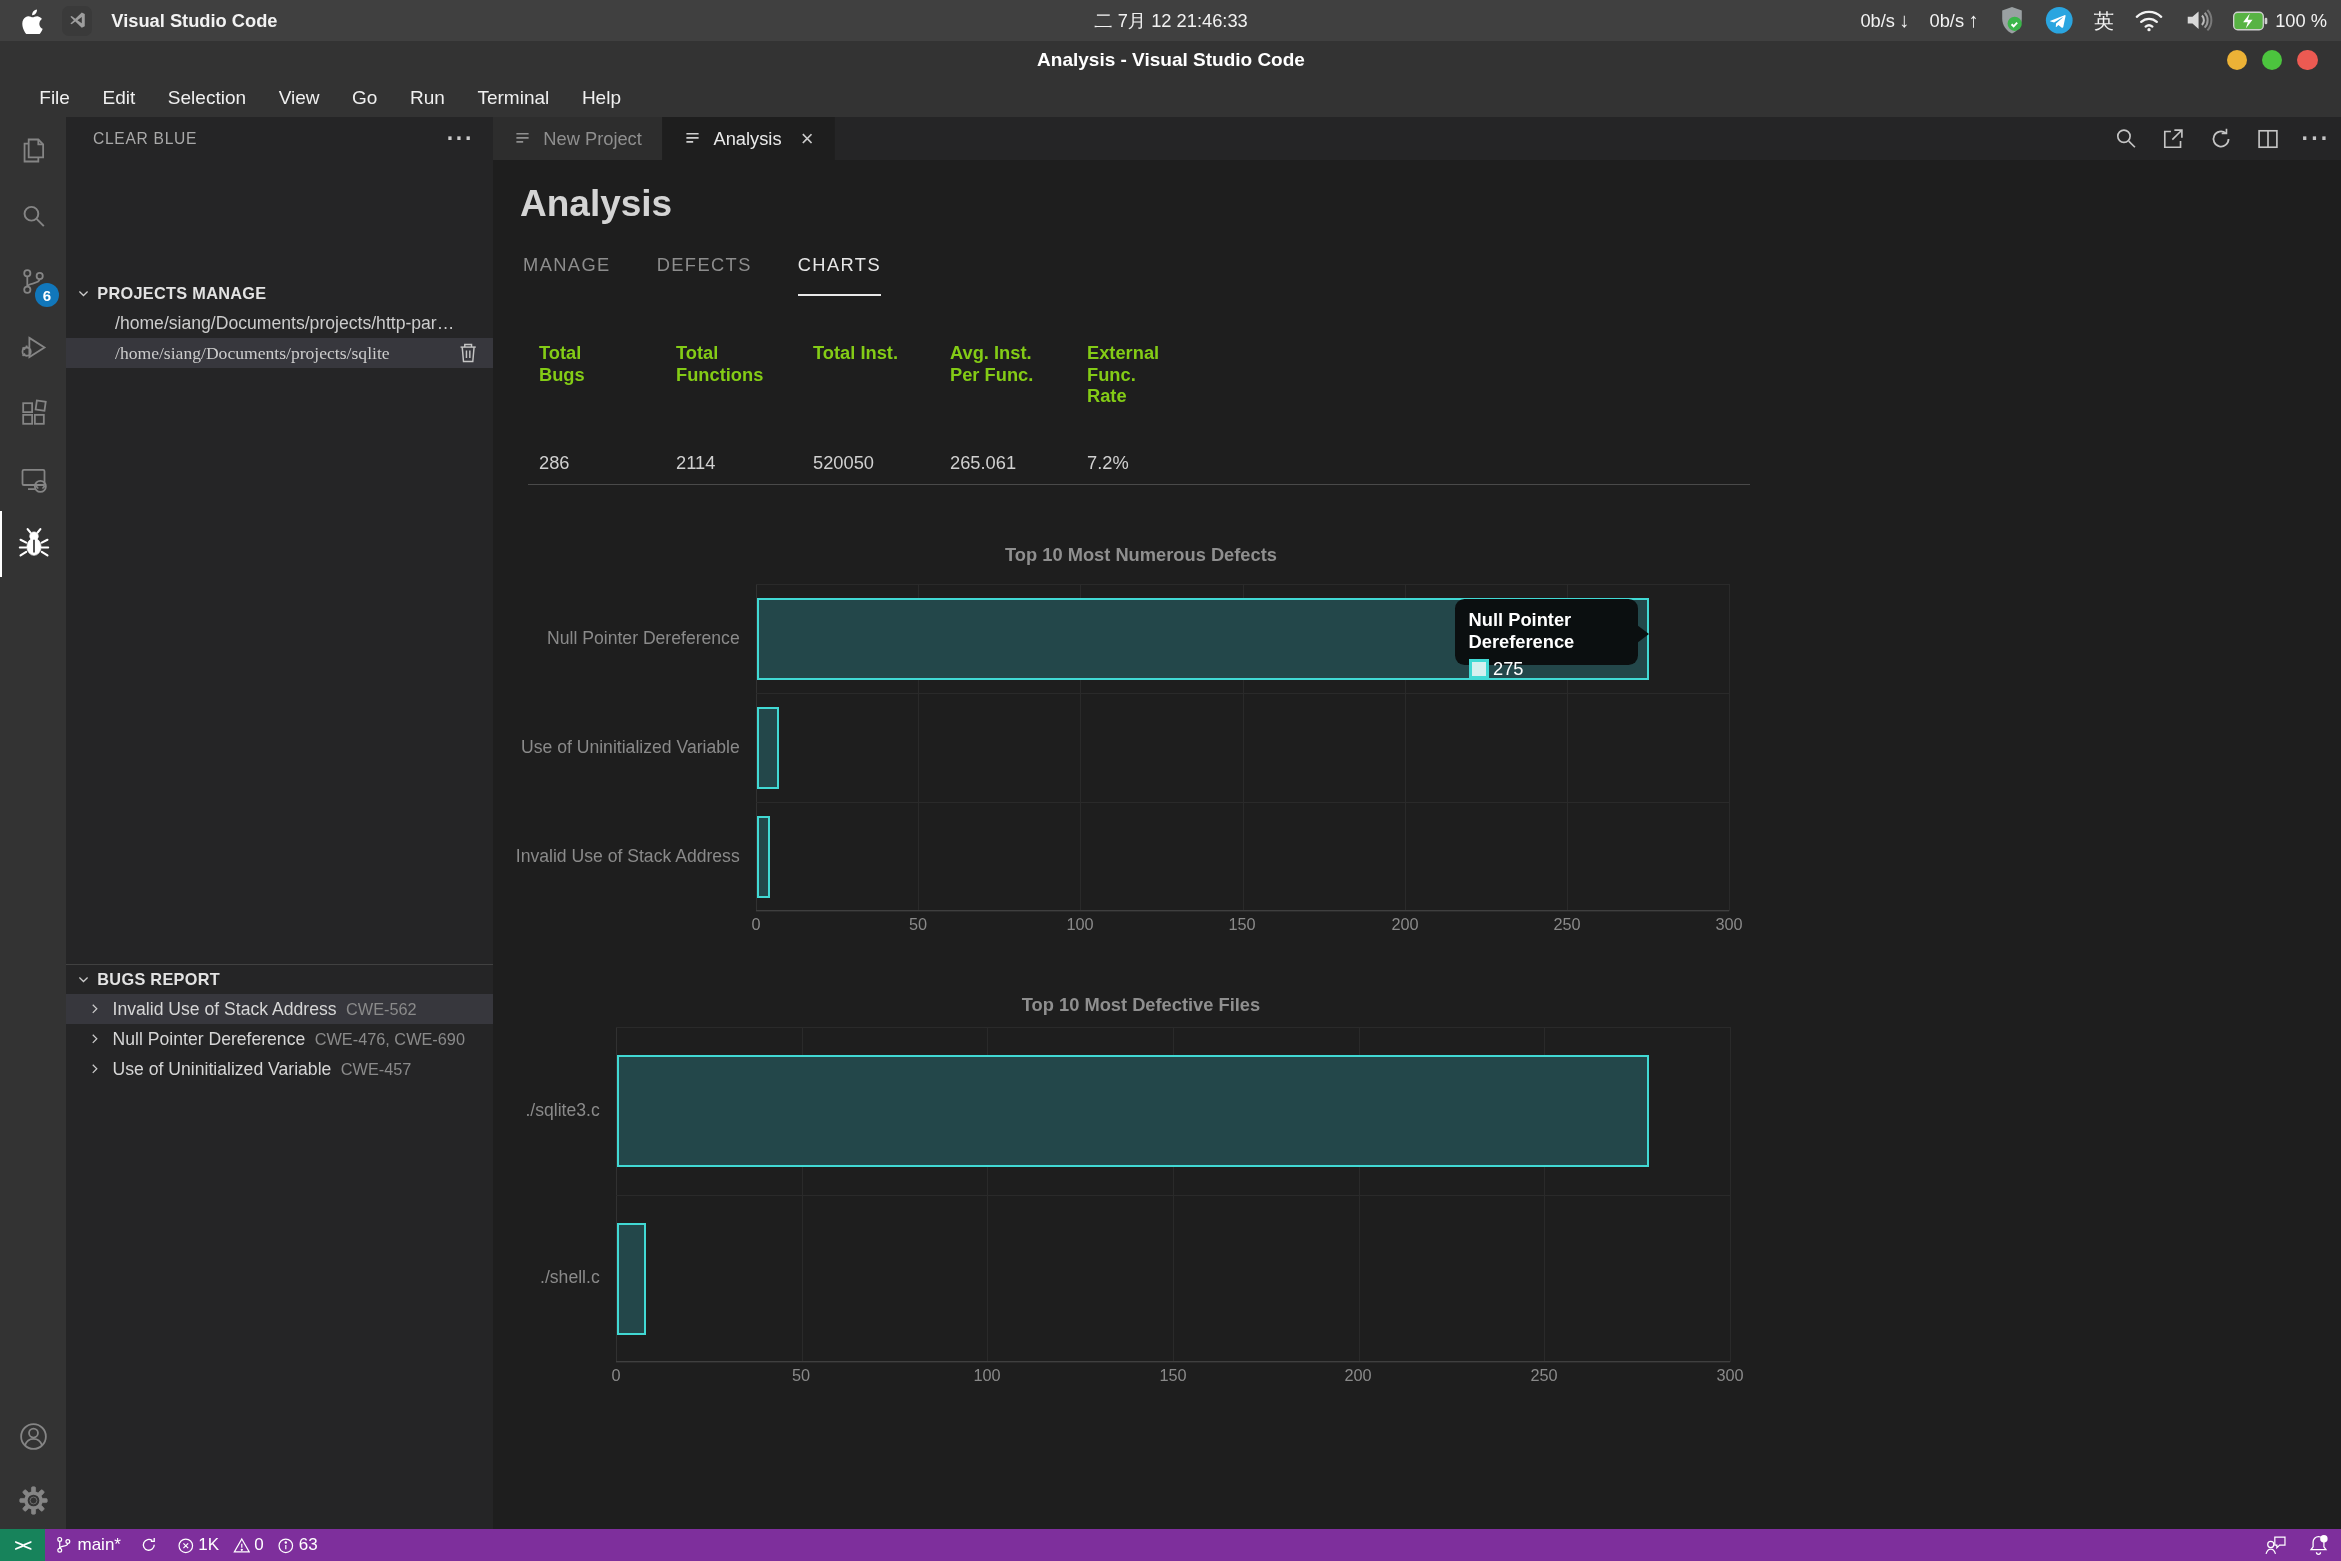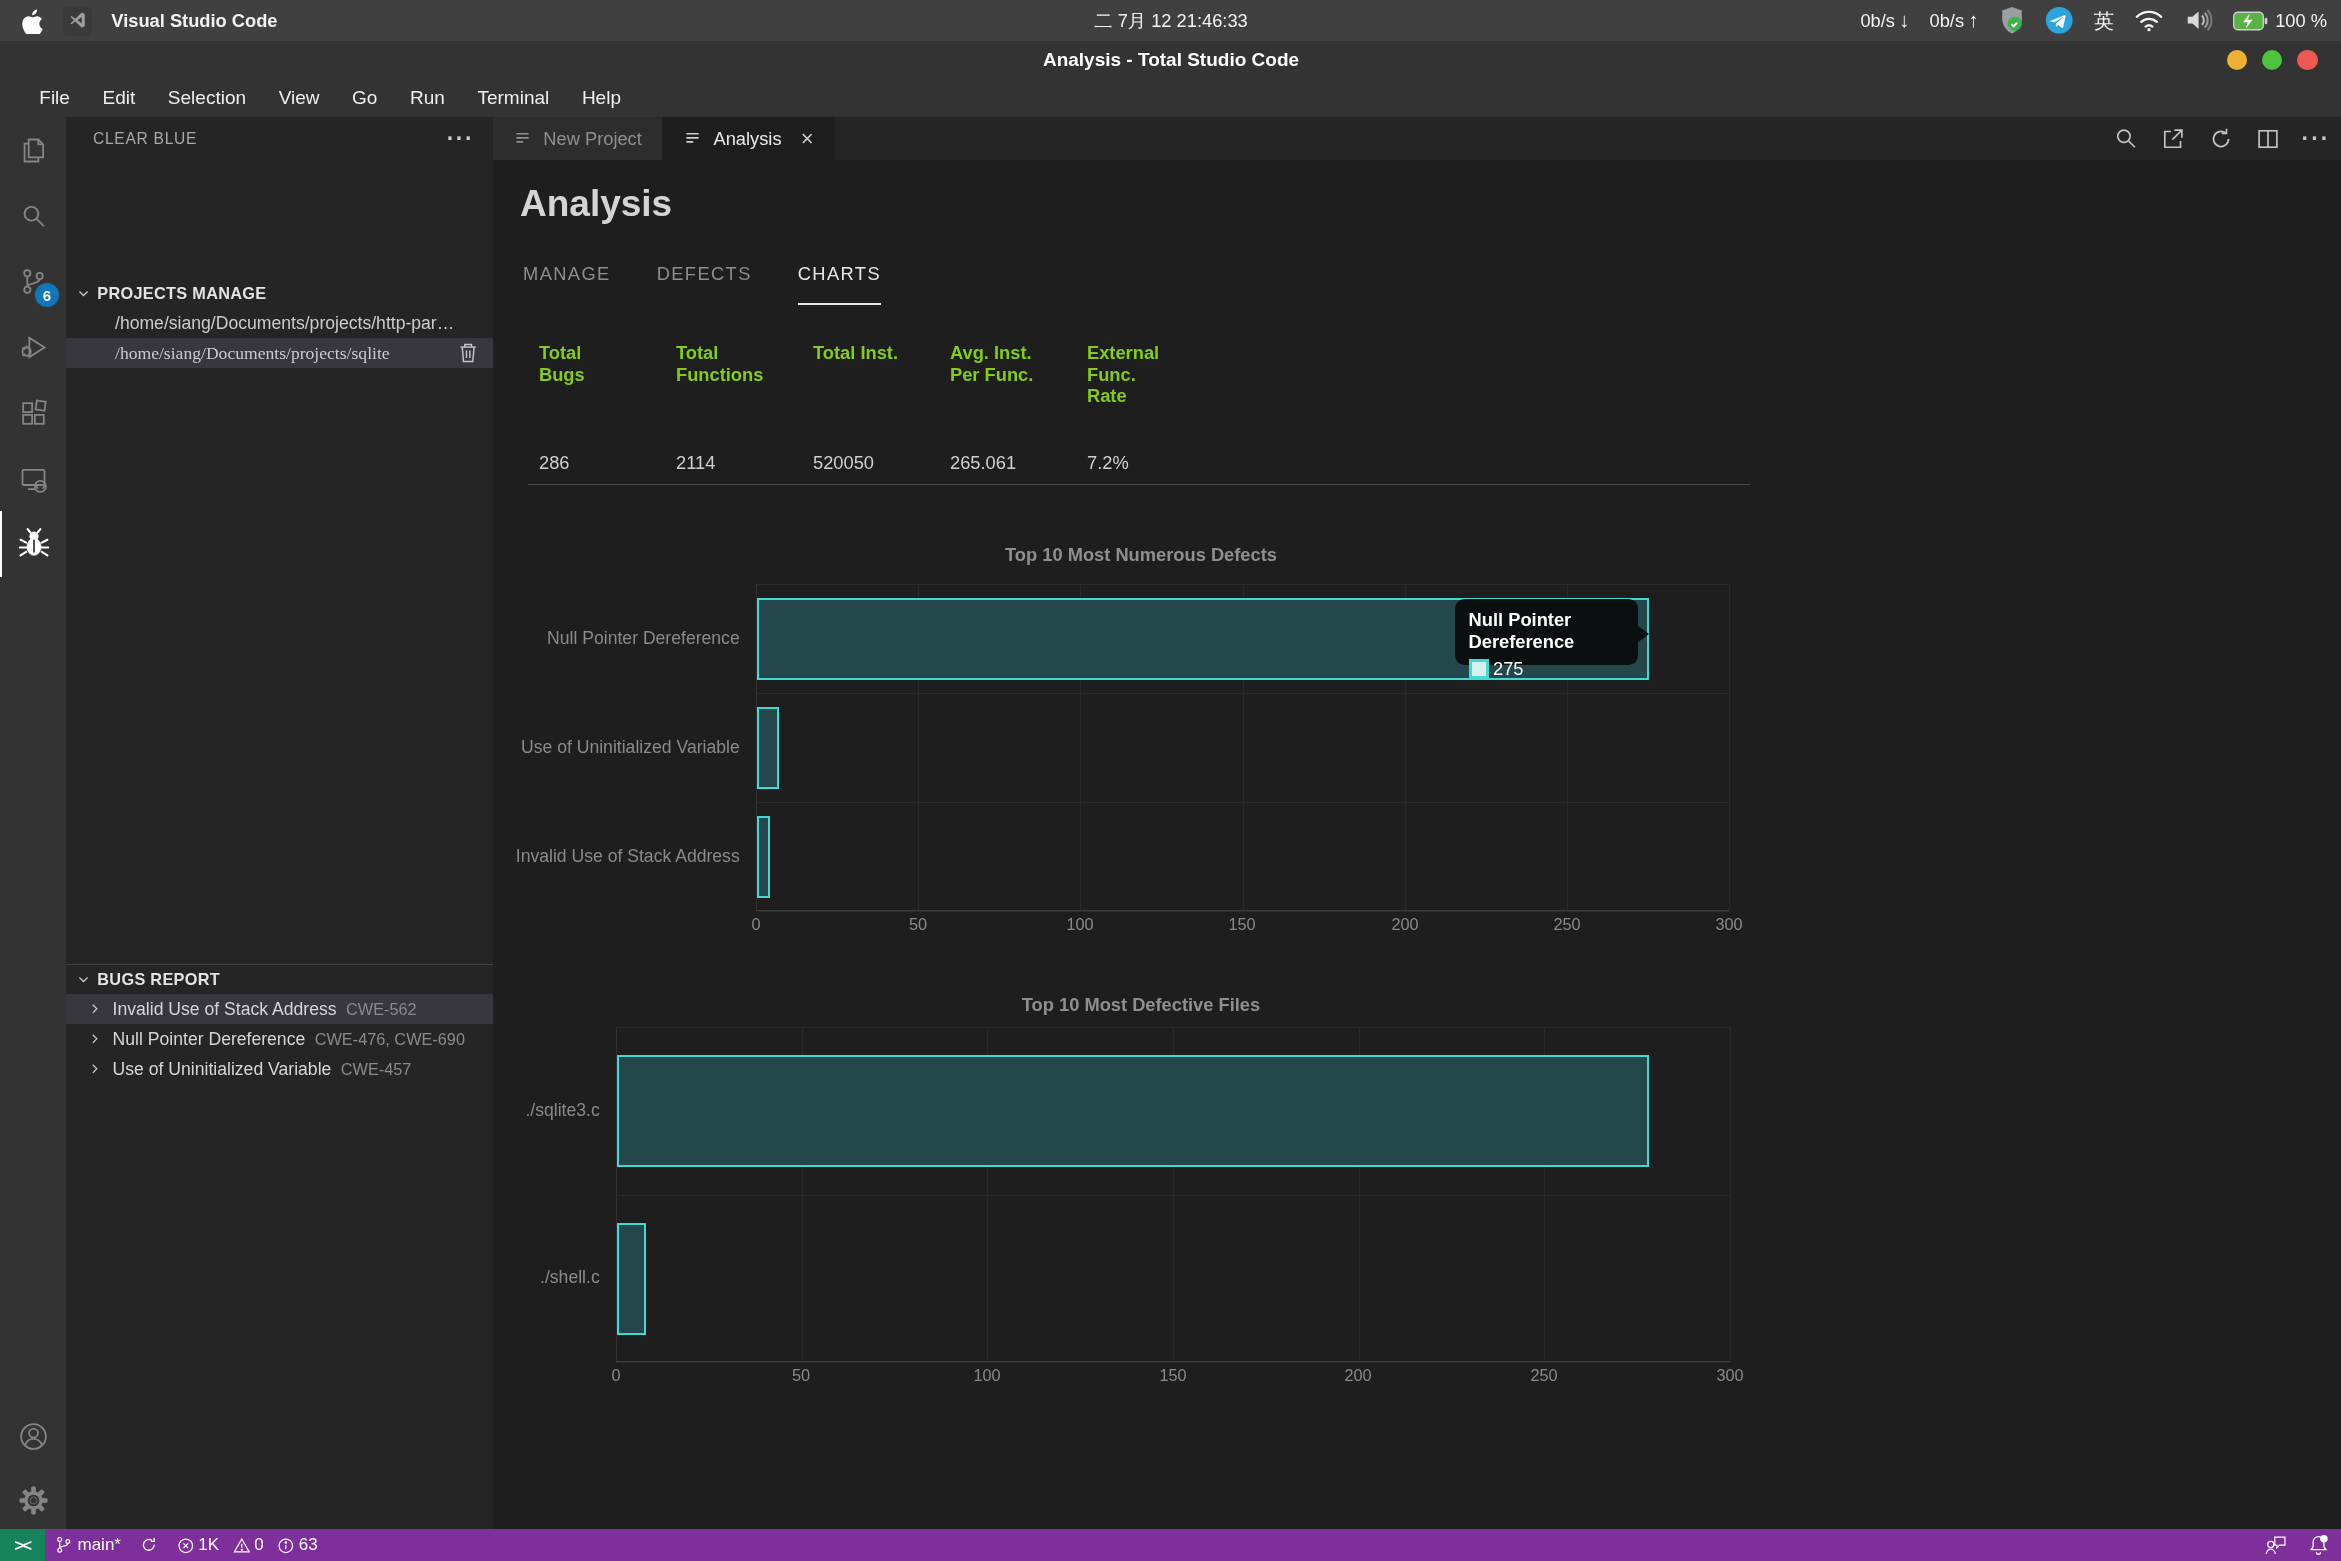--- a/index.html
+++ b/index.html
@@ -64,21 +64,21 @@
   .ed-tab.active { background:#1e1e1e; color:#eaeaea; }
   .ed-tab .close { font-size:22px; margin-left:8.1px; color:#cccccc; }
   #editor-actions { position:absolute; right:11px; top:0; height:43px; display:flex; align-items:center; gap:17.6px; }
   #editor-actions .ea { display:flex; align-items:center; justify-content:center; width:30px; height:30px; }
   #editor-actions .more { color:#c5c5c5; font-size:23px; font-weight:bold; letter-spacing:2px; }
 
   #editor-content { position:absolute; left:493px; top:160px; width:1849px; height:1370px; background:#1e1e1e; overflow:hidden; }
 
   #page-h1 { position:absolute; left:27px; top:23px; font-size:37px; font-weight:bold; color:#d4d4d4; }
 
-  #view-tabs { position:absolute; left:30px; top:103px; display:flex; gap:46px; }
+  #view-tabs { position:absolute; left:30px; top:94px; display:flex; gap:46px; }
   .view-tab { font-size:18.3px; letter-spacing:1.4px; color:#8d8d8d; padding-bottom:17.6px; }
   .view-tab.active { color:#e8e8e8; border-bottom:2px solid #e8e8e8; }
 
   #stats { position:absolute; left:46px; top:182px; display:flex; gap:34px; }
   .stat-col { width:103px; }
   .stat-label { font-size:18.3px; font-weight:bold; color:#84cc16; line-height:1.18; white-space:pre-line; min-height:102px; }
   .stat-value { font-size:18.3px; color:#d0d0d0; margin-top:8.1px; }
 
   #stats-divider { position:absolute; left:35px; top:324px; width:1222px; border-top:0.7px solid #4a4a4a; }
 
@@ -173,21 +173,21 @@
           <rect x="1" y="3" width="44" height="26" rx="6" fill="#58b344" stroke="#cfcfcf" stroke-width="2"></rect>
           <rect x="47" y="11" width="4" height="10" rx="2" fill="#cfcfcf"></rect>
           <path fill="#ffffff" d="M25 5 15 18h7l-3 9 10-13h-7z"></path>
         </svg>
       <span>100 %</span>
     </span>
   </div>
 </div>
 
 <div id="titlebar">
-  <div class="title">Analysis - Total Studio Code</div>
+  <div class="title">Analysis - Visual Studio Code</div>
   <div id="traffic">
     <span class="dot" style="background:#ecb236"></span>
     <span class="dot" style="background:#4cc43e"></span>
     <span class="dot" style="background:#ec5a52"></span>
   </div>
 </div>
 
 <div id="menu-row">
     <div class="menu-item">File</div>
     <div class="menu-item">Edit</div>

